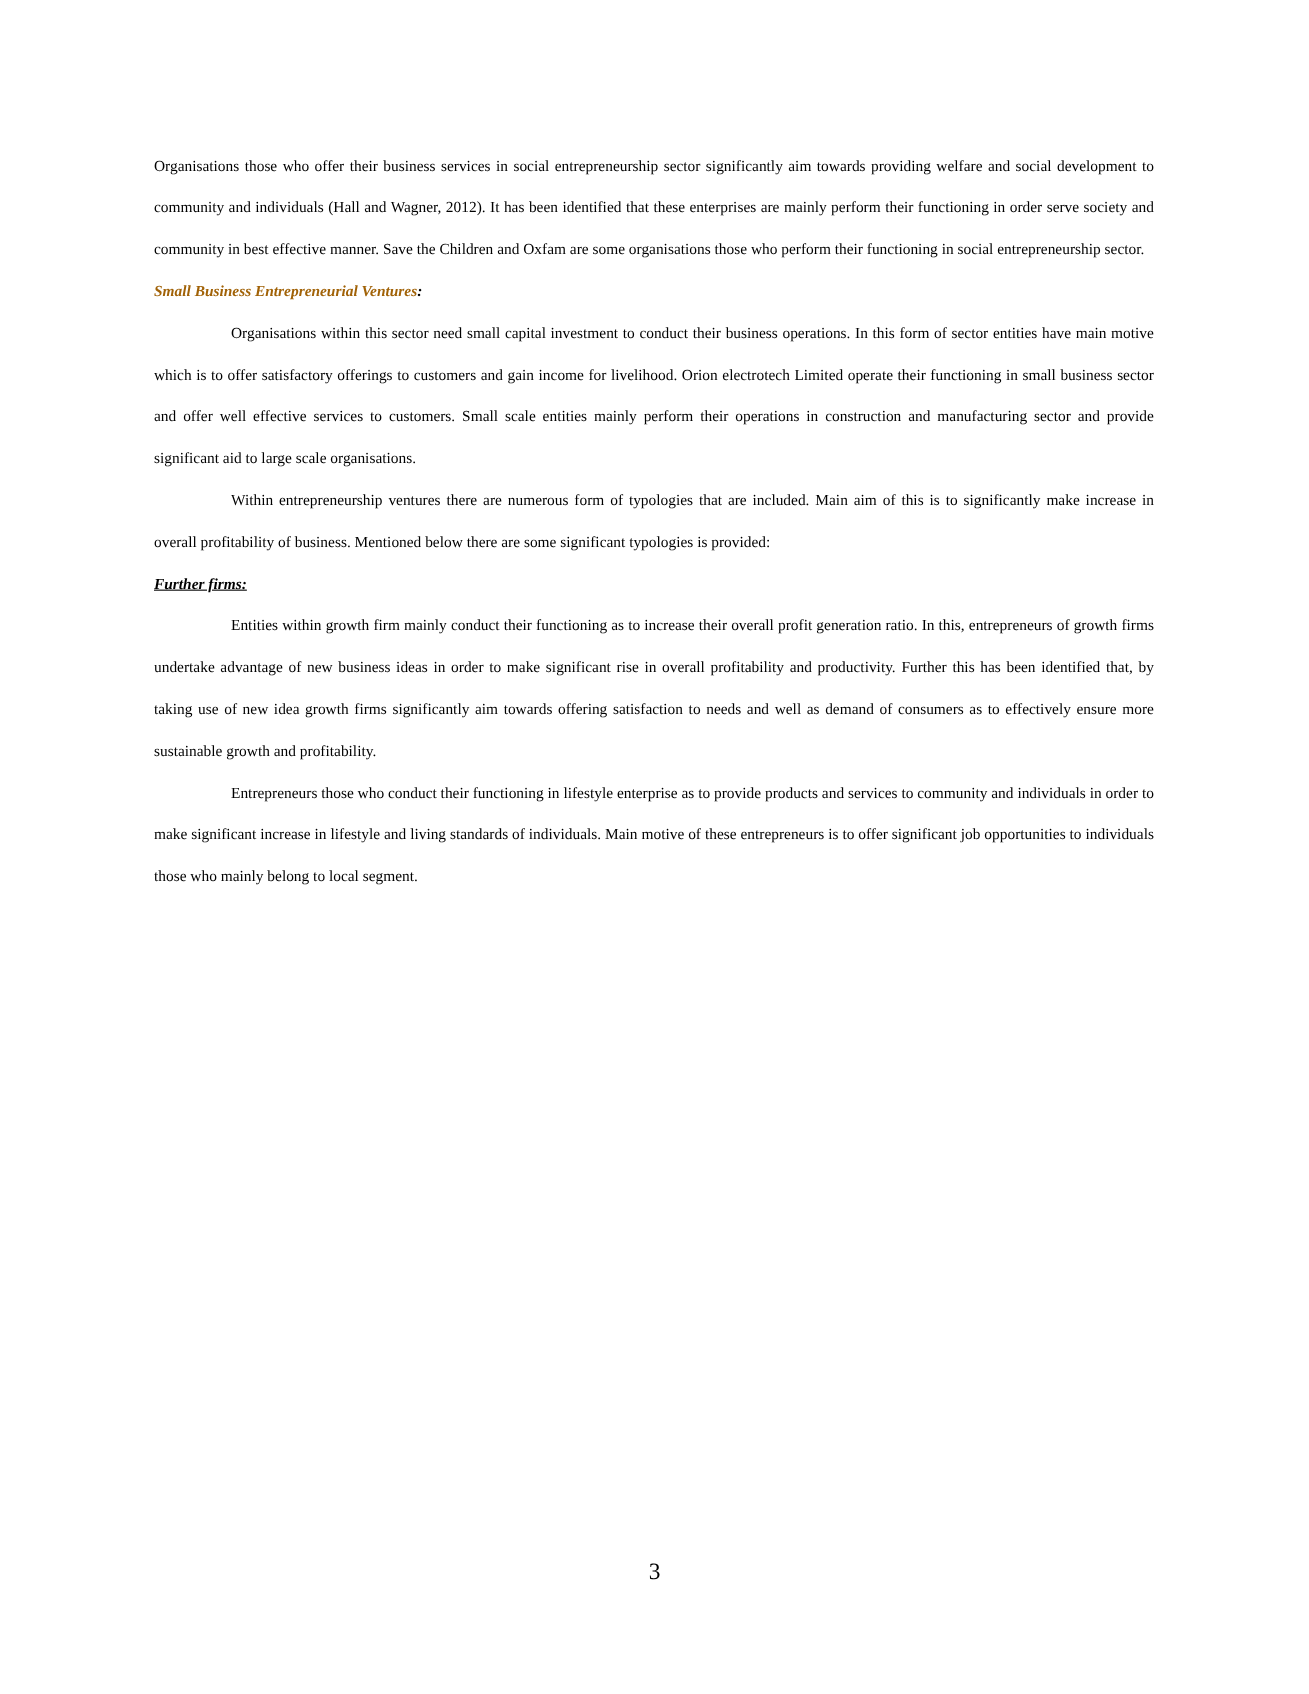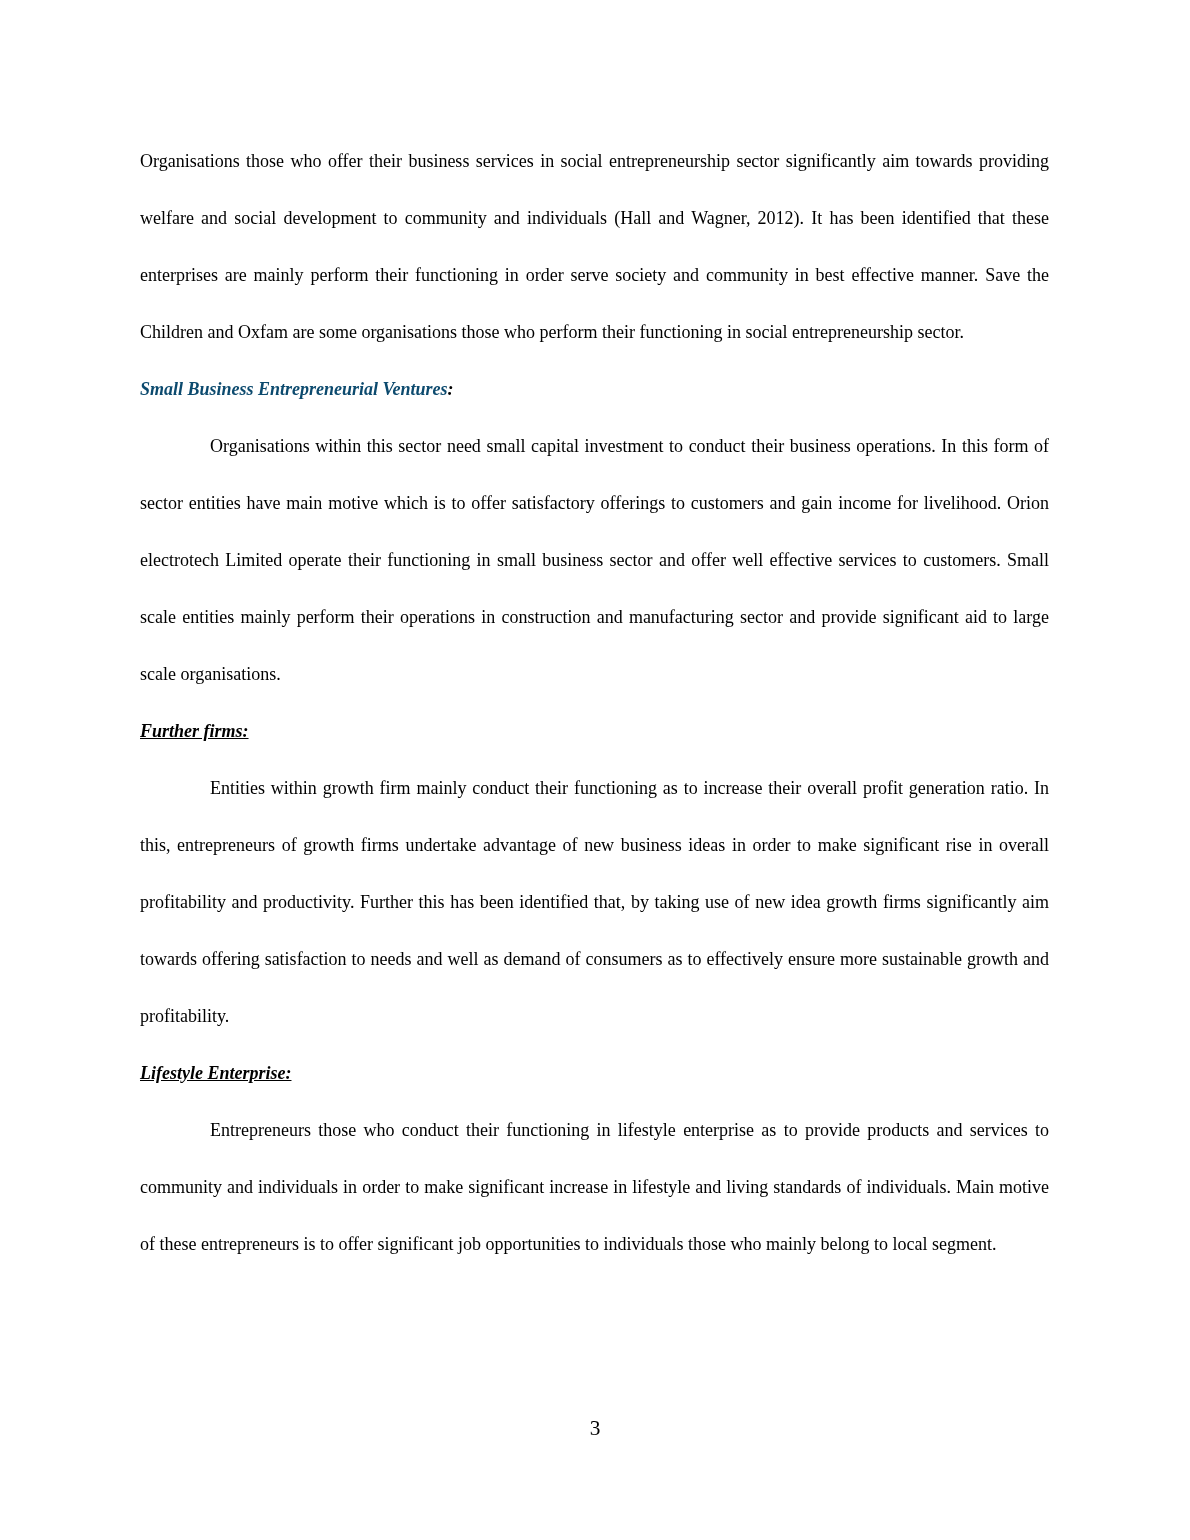--- a/index.html
+++ b/index.html
@@ -1,46 +1,46 @@
 <!DOCTYPE html>
 <html><head>
 <meta charset="utf-8">
 <style>
   html, body { margin: 0; padding: 0; background: #ffffff; }
   body { width: 1190px; height: 1540px; position: relative; overflow: hidden; }
   .page {
     position: absolute; left: 140px; top: 133px; width: 909px;
-    font-family: "Liberation Serif", serif; font-size: 18px; line-height: 57px;
+    font-family: "Liberation Serif", serif; font-size: 14px; line-height: 38px;
     color: #000000;
   }
   p { margin: 0; text-align: justify; text-align-last: left; }
   p.indent { text-indent: 70px; }
   .heading { margin: 0; font-weight: bold; font-style: italic; }
-  .heading.red .title { color: #0c4a6e; }
+  .heading.red .title { color: #a16207; }
   .heading.underline { text-decoration: underline; }
   .page-number {
     position: absolute; left: 0; width: 1190px; top: 1416px; text-align: center;
     font-family: "Liberation Serif", serif; font-size: 21.3px; color: #000000;
   }
 </style>
 </head>
 <body>
 
 <div class="page">
   <p>Organisations those who offer their business services in social entrepreneurship sector significantly aim towards providing welfare and social development to community and individuals (Hall and Wagner, 2012). It has been identified that these enterprises are mainly perform their functioning in order serve society and community in best effective manner. Save the Children and Oxfam are some organisations those who perform their functioning in social entrepreneurship sector.</p>
 
   <div class="heading red"><span class="title">Small Business Entrepreneurial Ventures</span><span>:</span></div>
 
   <p class="indent">Organisations within this sector need small capital investment to conduct their business operations. In this form of sector entities have main motive which is to offer satisfactory offerings to customers and gain income for livelihood. Orion electrotech Limited operate their functioning in small business sector and offer well effective services to customers. Small scale entities mainly perform their operations in construction and manufacturing sector and provide significant aid to large scale organisations.</p>
 
 
+  <p class="indent">Within entrepreneurship ventures there are numerous form of typologies that are included. Main aim of this is to significantly make increase in overall profitability of business. Mentioned below there are some significant typologies is provided:</p>
 
   <div class="heading underline">Further firms:</div>
 
   <p class="indent">Entities within growth firm mainly conduct their functioning as to increase their overall profit generation ratio. In this, entrepreneurs of growth firms undertake advantage of new business ideas in order to make significant rise in overall profitability and productivity. Further this has been identified that, by taking use of new idea growth firms significantly aim towards offering satisfaction to needs and well as demand of consumers as to effectively ensure more sustainable growth and profitability.</p>
 
-  <div class="heading underline">Lifestyle Enterprise:</div>
 
   <p class="indent">Entrepreneurs those who conduct their functioning in lifestyle enterprise as to provide products and services to community and individuals in order to make significant increase in lifestyle and living standards of individuals. Main motive of these entrepreneurs is to offer significant job opportunities to individuals those who mainly belong to local segment.</p>
 
 </div>
 
 <div class="page-number">3</div>
 
 </body></html>

